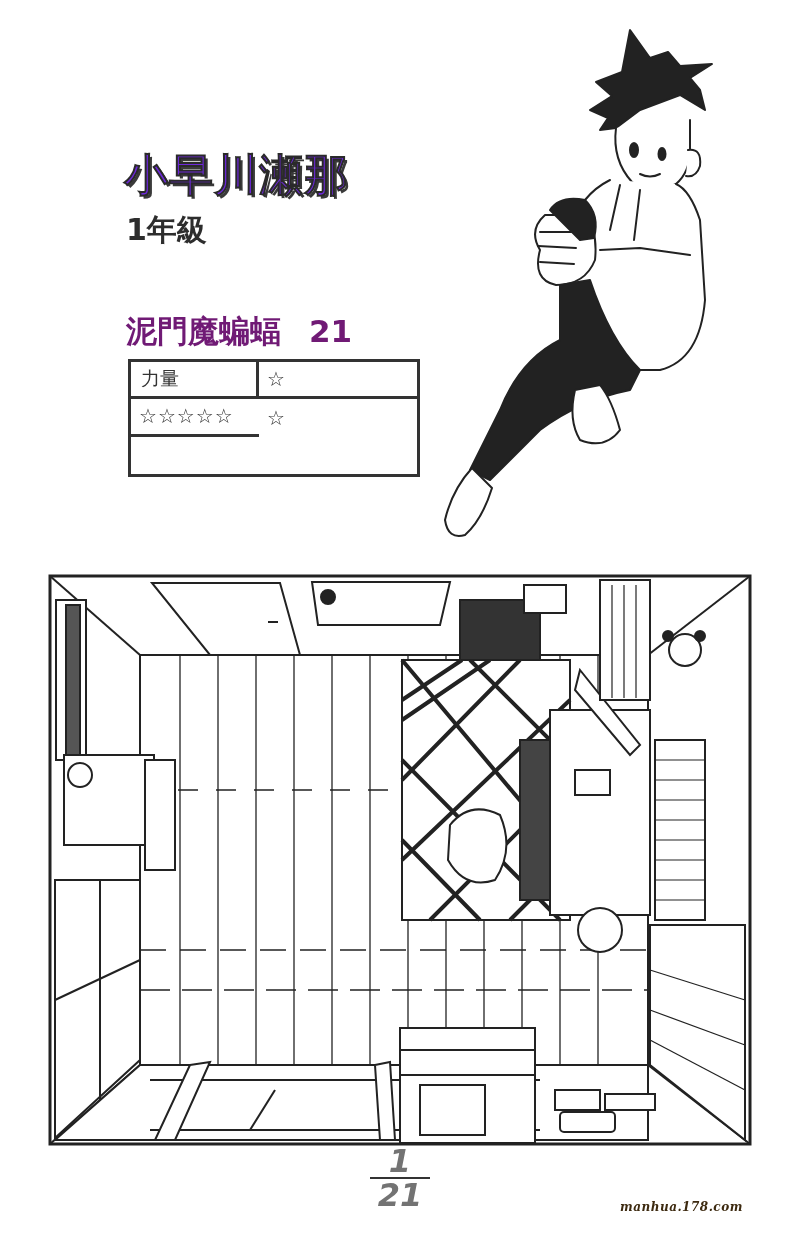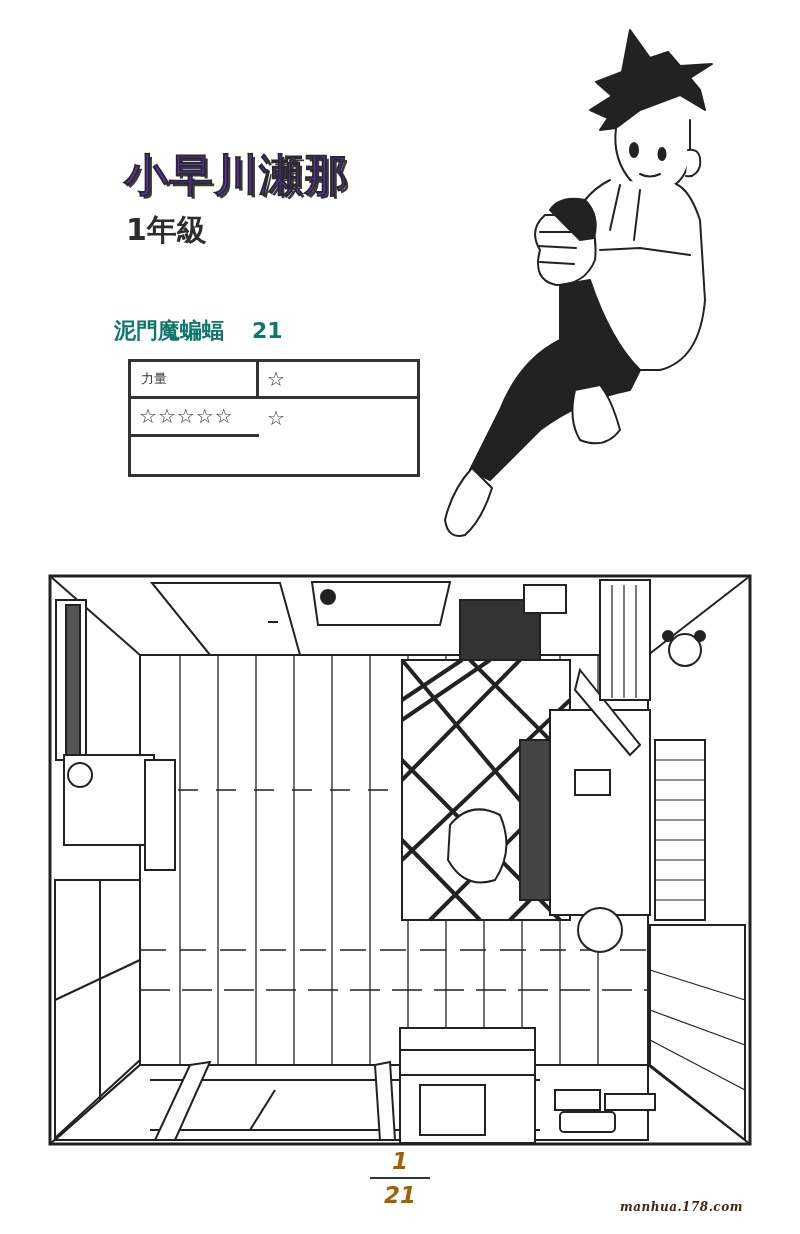--- a/index.html
+++ b/index.html
@@ -11,36 +11,36 @@
     #char-name {
       left: 124px; top: 150px; font-size: 44px; font-weight: normal; color: #6d28d9;
       letter-spacing: 1px; line-height: 50px;
       -webkit-text-stroke: 2px #2a2a2a;
       text-shadow: 3px 3px 0 #3a3a3a;
     }
     #char-grade {
       left: 126px; top: 212px; font-size: 30px; font-weight: bold; color: #2d2d2d; line-height: 36px;
     }
     #team-line {
-      left: 114px; top: 313px; font-size: 22px; font-weight: bold; color: #0f766e; line-height: 36px;
+      left: 126px; top: 313px; font-size: 31px; font-weight: bold; color: #701a75; line-height: 36px;
       white-space: pre;
     }
     #team-line .num { font-weight: bold; margin-left: 28px; }
     #stats-table {
       left: 128px; top: 359px; width: 292px; height: 118px;
       border: 3px solid #333; box-sizing: border-box; background: #fff;
       display: grid; grid-template-columns: 128px 1fr; grid-template-rows: 1fr 1fr 1fr;
     }
-    .cell { box-sizing: border-box; display: flex; align-items: center; font-size: 13px; color: #333; }
+    .cell { box-sizing: border-box; display: flex; align-items: center; font-size: 19px; color: #333; }
     .cell.label { padding-left: 10px; border-right: 3px solid #333; }
     .cell.value { padding-left: 8px; font-size: 20px; letter-spacing: 1px; }
     .row-border { border-bottom: 3px solid #333; }
     #page-number {
       left: 364px; top: 1148px; width: 72px; text-align: center;
-      font-size: 23px; font-weight: bold; font-style: italic; color: #a16207; line-height: 26px;
+      font-size: 32px; font-weight: bold; font-style: italic; color: #737373; line-height: 26px;
     }
     #page-number .bar { display: block; height: 2px; background: #333; margin: 3px 6px 3px 6px; }
     #watermark {
       left: 620px; top: 1200px; font-family: "DejaVu Serif", serif; font-size: 12px; font-weight: bold;
       font-style: italic; color: #3d2a10; letter-spacing: 0.5px;
     }
     svg { position: absolute; }
   </style>
 </head>
 <body>

